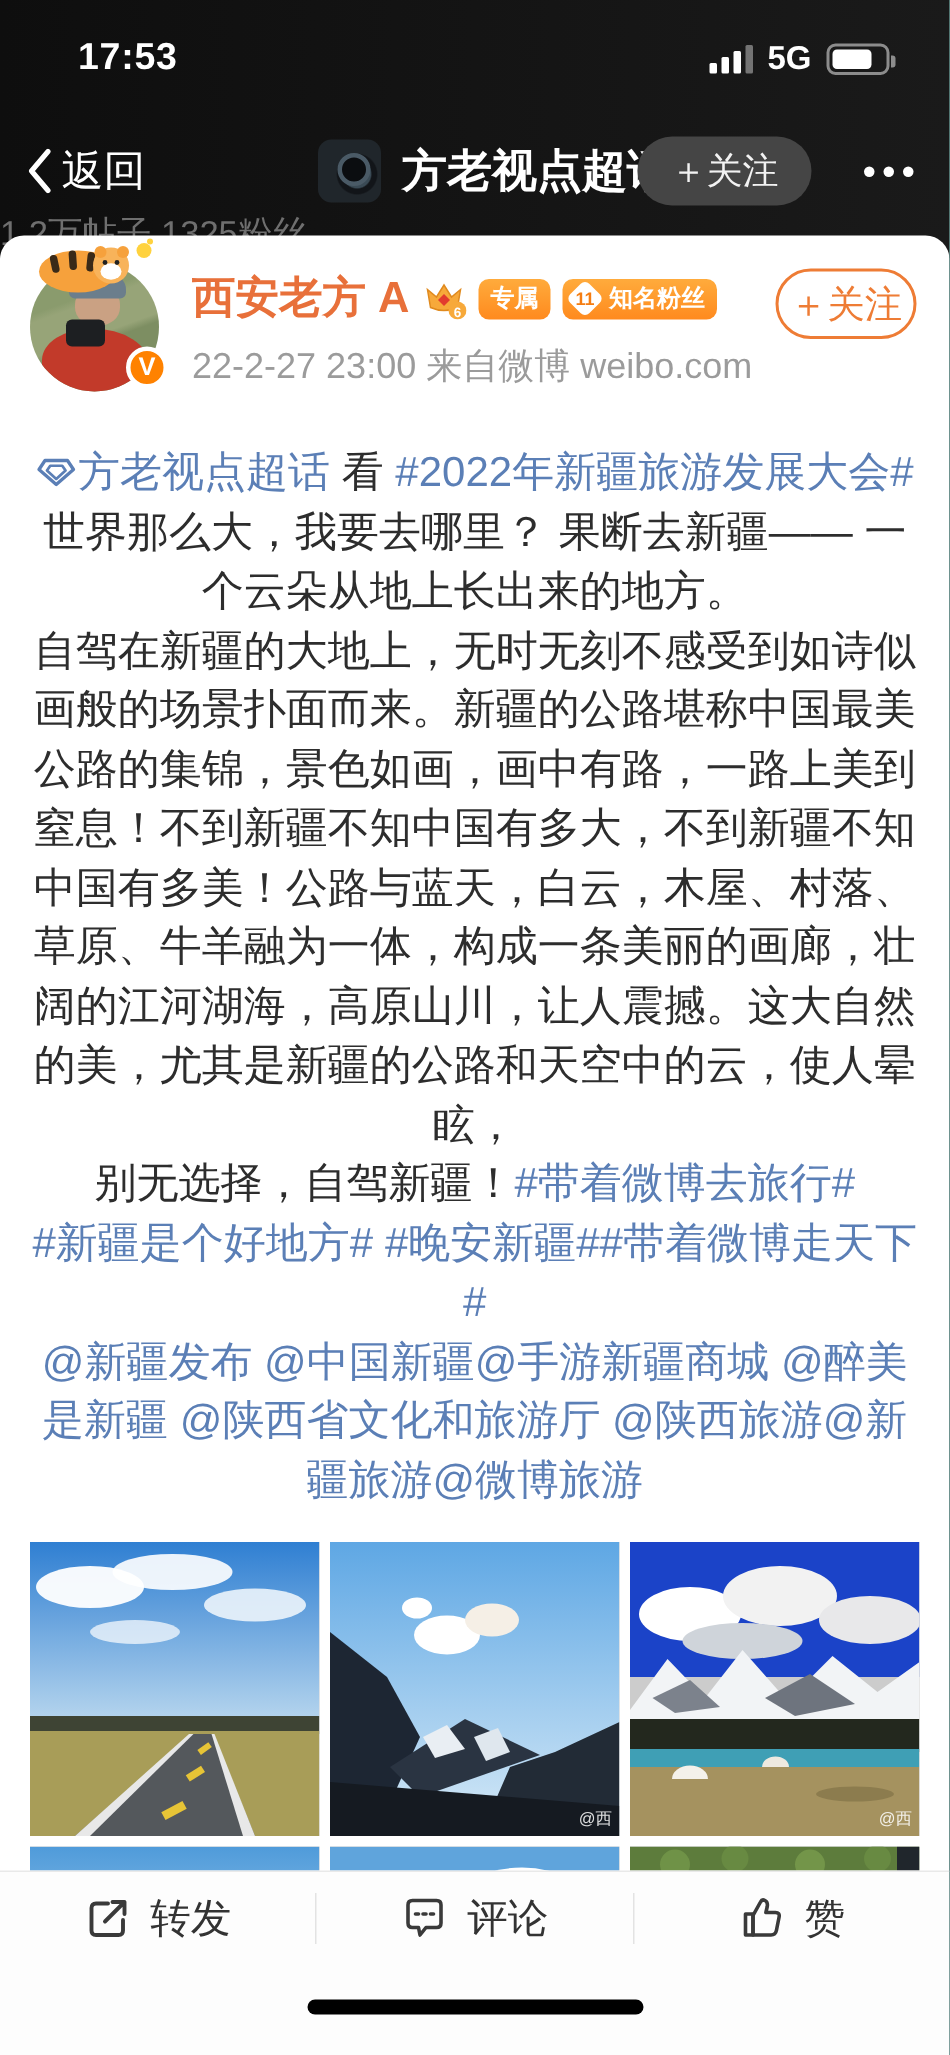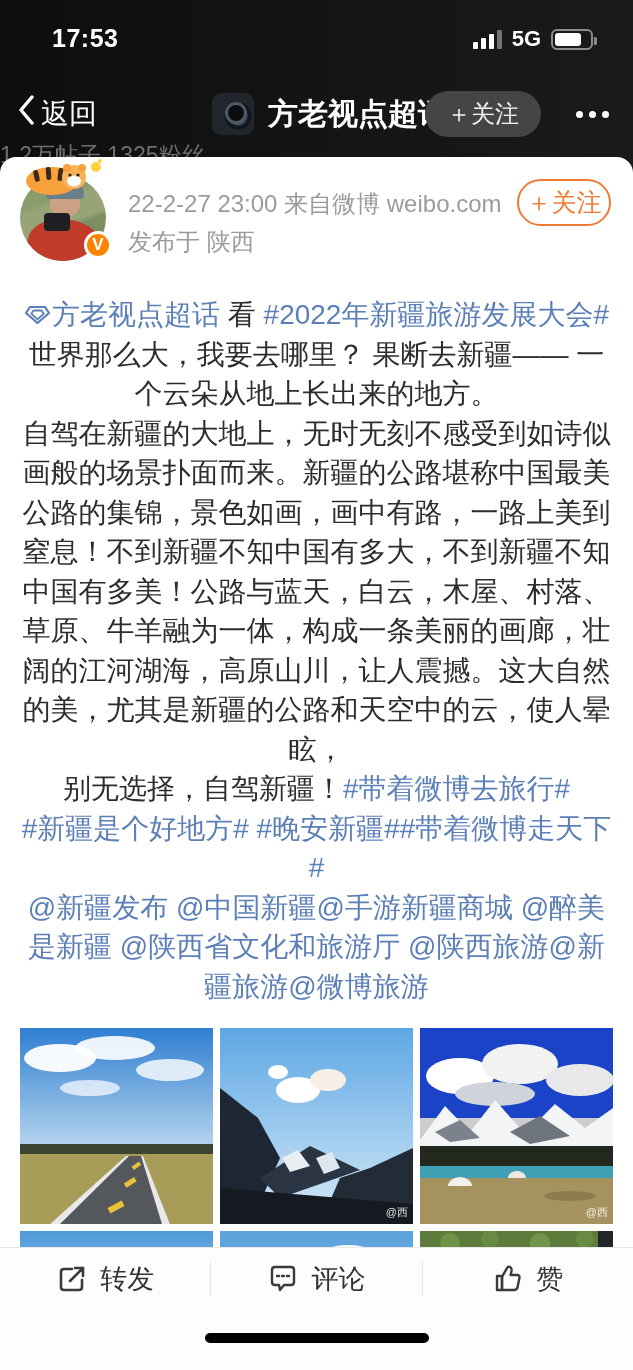--- a/index.html
+++ b/index.html
@@ -16,21 +16,21 @@
   .sig i { display:block; width:5px; background:#fff; border-radius:1px; }
   .sig i:nth-child(1){height:7px;} .sig i:nth-child(2){height:11px;} .sig i:nth-child(3){height:15px;}
   .sig i:nth-child(4){height:19px; background:rgba(255,255,255,.4);}
   .sb-net { font-size:22px; font-weight:700; }
   .batt { position:relative; width:42px; height:21px; border:2px solid rgba(255,255,255,.5); border-radius:6px; }
   .batt::before { content:""; position:absolute; left:2px; top:2px; bottom:2px; width:26px; background:#fff; border-radius:3px; }
   .batt::after { content:""; position:absolute; right:-6px; top:6px; width:3px; height:8px; background:rgba(255,255,255,.5); border-radius:0 2px 2px 0; }
 
   
   .nav-bar { position:absolute; top:88px; left:0; width:100%; height:52px; display:flex; align-items:center; }
-  .nav-back { display:flex; align-items:flex-start; gap:6px; margin-left:18px; color:#fff; font-size:28px; }
+  .nav-back { display:flex; align-items:center; gap:6px; margin-left:18px; color:#fff; font-size:28px; }
   .nav-center { position:absolute; left:212px; display:flex; align-items:center; gap:14px; }
   .nav-avatar { width:42px; height:42px; border-radius:9px; background:radial-gradient(circle at 62% 55%, #3a4a55 0 9px, #121519 10px 13px, #20262b 14px); overflow:hidden; position:relative; }
   .nav-avatar::after{content:""; position:absolute; left:58%; top:48%; width:16px; height:16px; border-radius:50%; border:3px solid #4a5a66; transform:translate(-50%,-50%); background:#0b0d10;}
   .nav-title { color:#fff; font-size:30px; font-weight:bold; }
   .nav-follow { position:absolute; right:92px; height:46px; padding:0 22px; background:#454545; color:#f2f2f2; font-size:24px; border:none; border-radius:23px; display:flex; align-items:center; }
   .nav-more { position:absolute; right:24px; display:flex; gap:6px; }
   .nav-more i { width:7px; height:7px; border-radius:50%; background:#fff; }
   .nav-stats { position:absolute; top:140px; width:100%; color:#6f6f6f; font-size:23px; }
 
   
@@ -139,22 +139,38 @@
           <ellipse cx="52" cy="24" rx="7" ry="5.5" fill="#fff"></ellipse>
           <circle cx="48" cy="18" r="1.6" fill="#222"></circle>
           <circle cx="56" cy="18" r="1.6" fill="#222"></circle>
           <circle cx="74" cy="10" r="5" fill="#ffd23e"></circle>
           <circle cx="78" cy="4" r="2" fill="#ffd23e"></circle>
         </svg>
         <span class="v-badge">V</span>
       </div>
 
       <div class="user-info">
+        <div class="name-row">
+          <span class="user-name">西安老方 A</span>
+          <svg class="crown" viewBox="0 0 30 28">
+            <path d="M4 8 L10 13 L15 5 L20 13 L26 8 L24 20 Q15 24 6 20 Z" fill="#f7a93a" stroke="#e08a1e" stroke-width="1"></path>
+            <path d="M15 11 l4 4 -4 4 -4 -4 Z" fill="#e23b2e"></path>
+            <circle cx="24" cy="22" r="6" fill="#f7a93a"></circle>
+            <text x="24" y="26" font-size="9" font-weight="bold" fill="#fff" text-anchor="middle">6</text>
+          </svg>
+          <span class="badge">专属</span>
+          <span class="badge badge-fan">
+            <span class="fan-diamond">
+              <span class="d"></span>
+              <span class="n">11</span>
+            </span>
+            <span>知名粉丝</span>
+          </span>
+        </div>
         <div class="meta-row">22-2-27 23:00  来自微博 weibo.com</div>
-        <div class="meta-row loc">发布于 陕西</div>
       </div>
 
       <button class="follow-btn">＋关注</button>
     </div>
 
     <p class="post-text"><svg class="gem-icon" viewBox="0 0 27 27">
           <path d="M6 6 h15 l4 6 -11.5 10 L2 12 Z" fill="none" stroke="#5b7fb6" stroke-width="2.2" stroke-linejoin="round"></path>
           <path d="M9.5 9.5 h8 l2.2 3.2 -6.2 5.6 -6.2 -5.6 Z" fill="none" stroke="#5b7fb6" stroke-width="1.8" stroke-linejoin="round"></path>
         </svg><span><span class="t-link">方老视点超话</span><span class="t-plain"> 看 </span><span class="t-link">#2022年新疆旅游发展大会#</span><span class="t-plain">
 世界那么大，我要去哪里？ 果断去新疆—— 一个云朵从地上长出来的地方。

